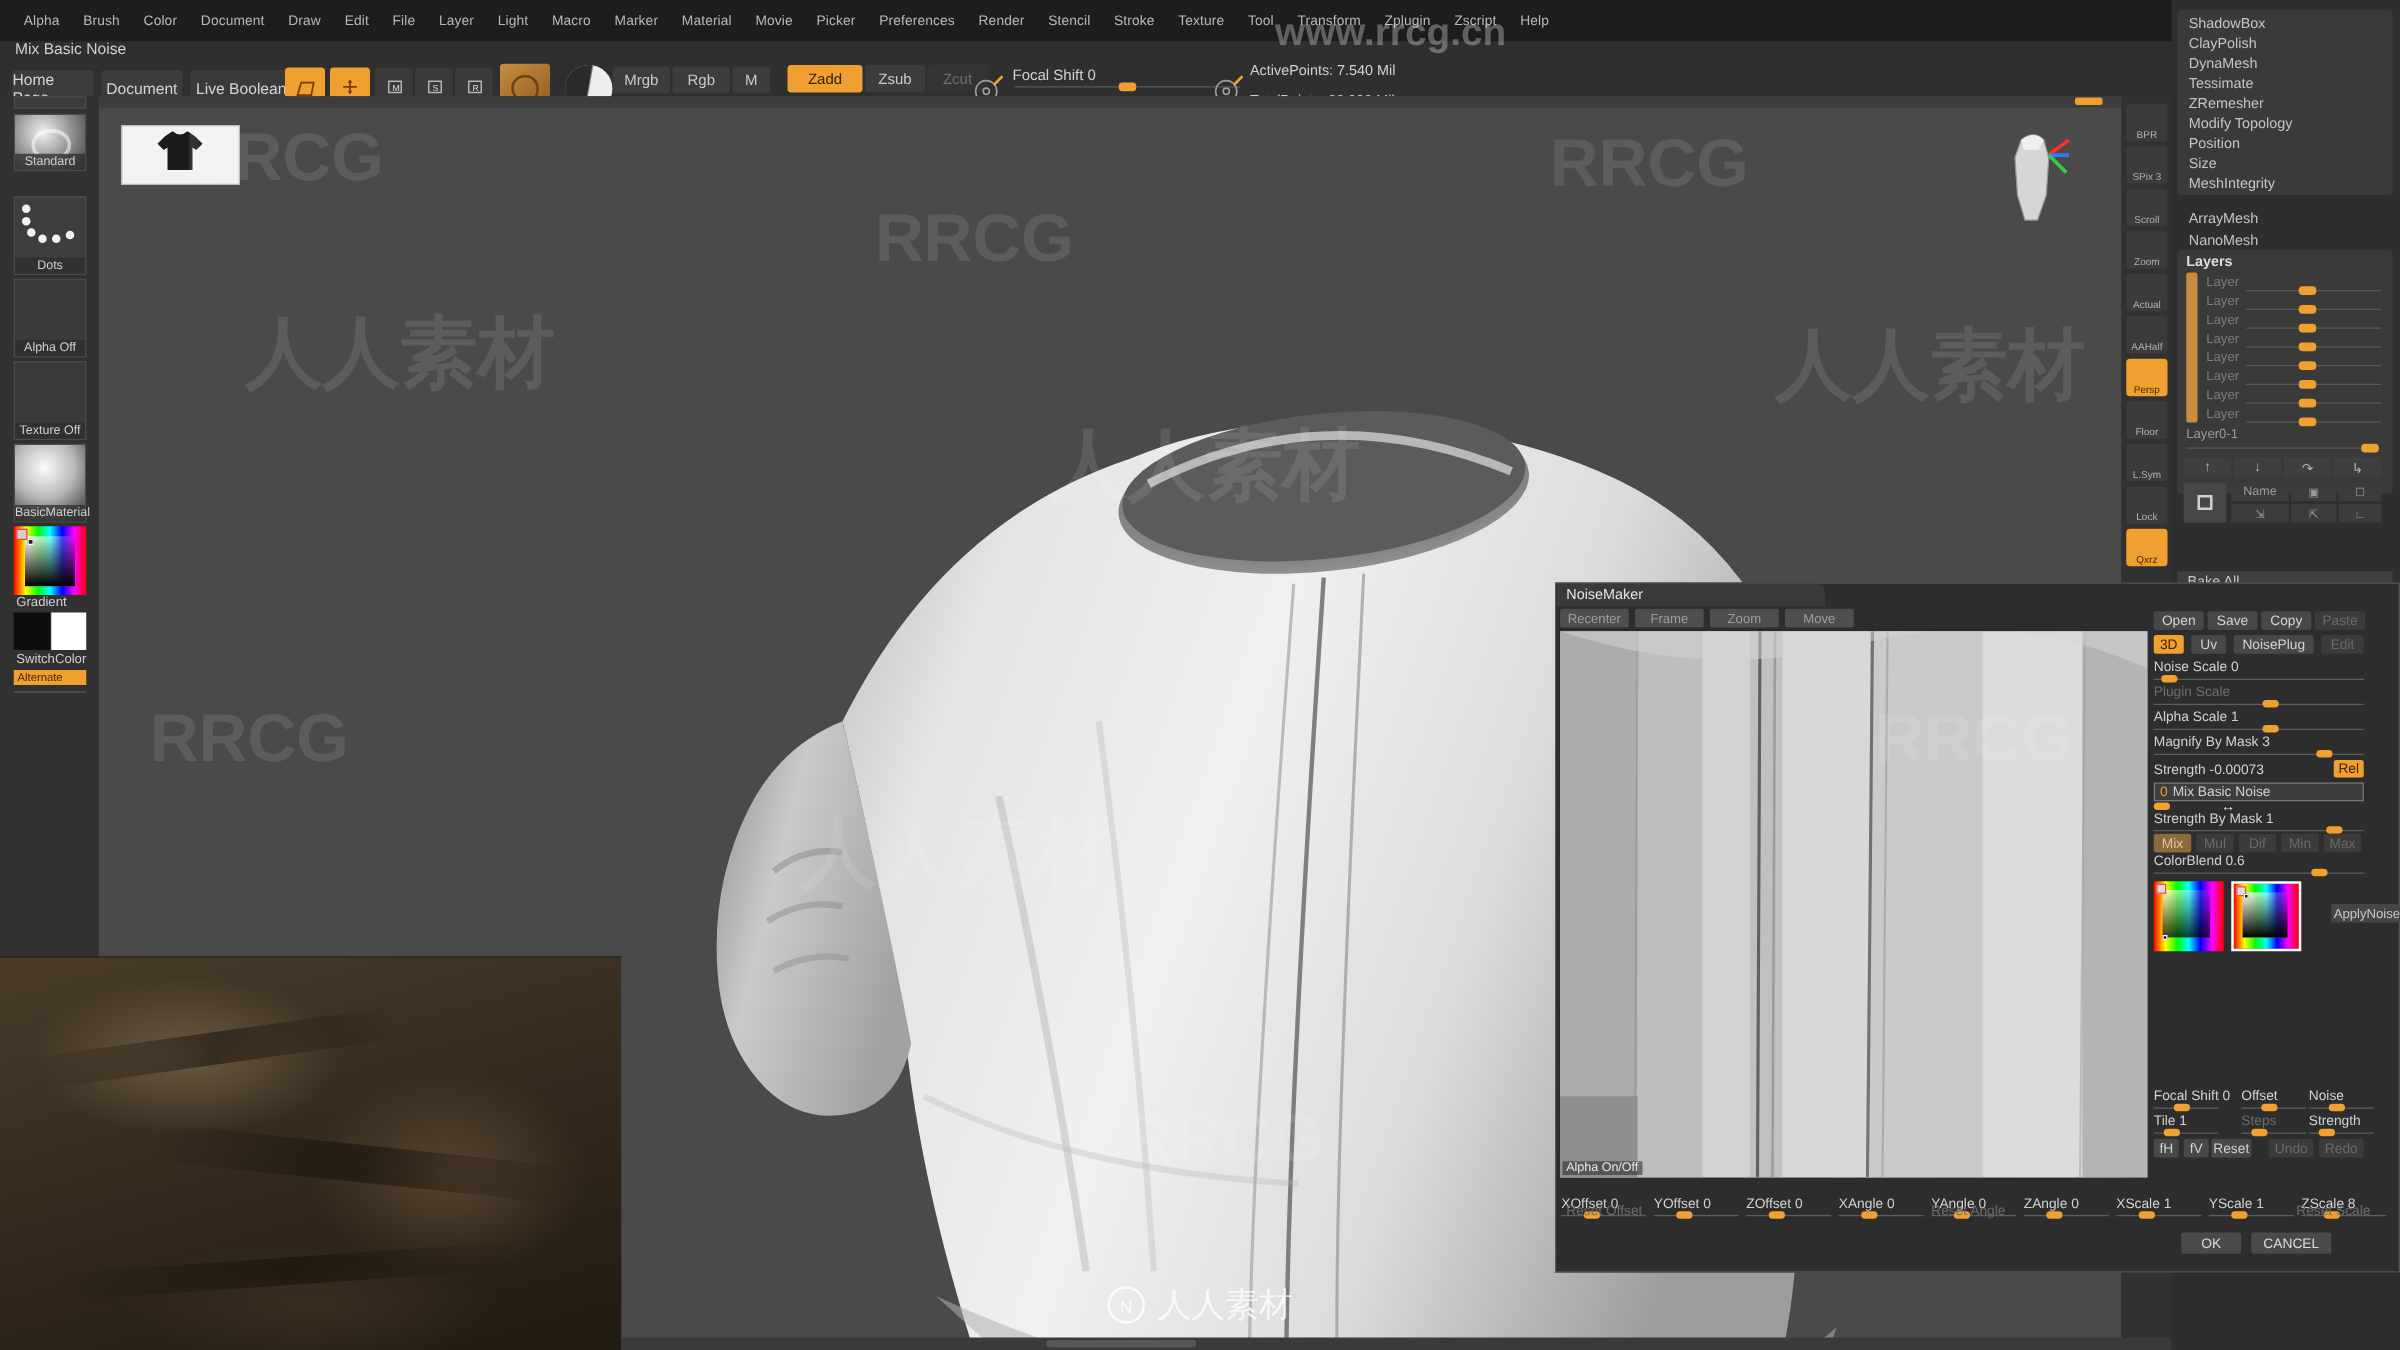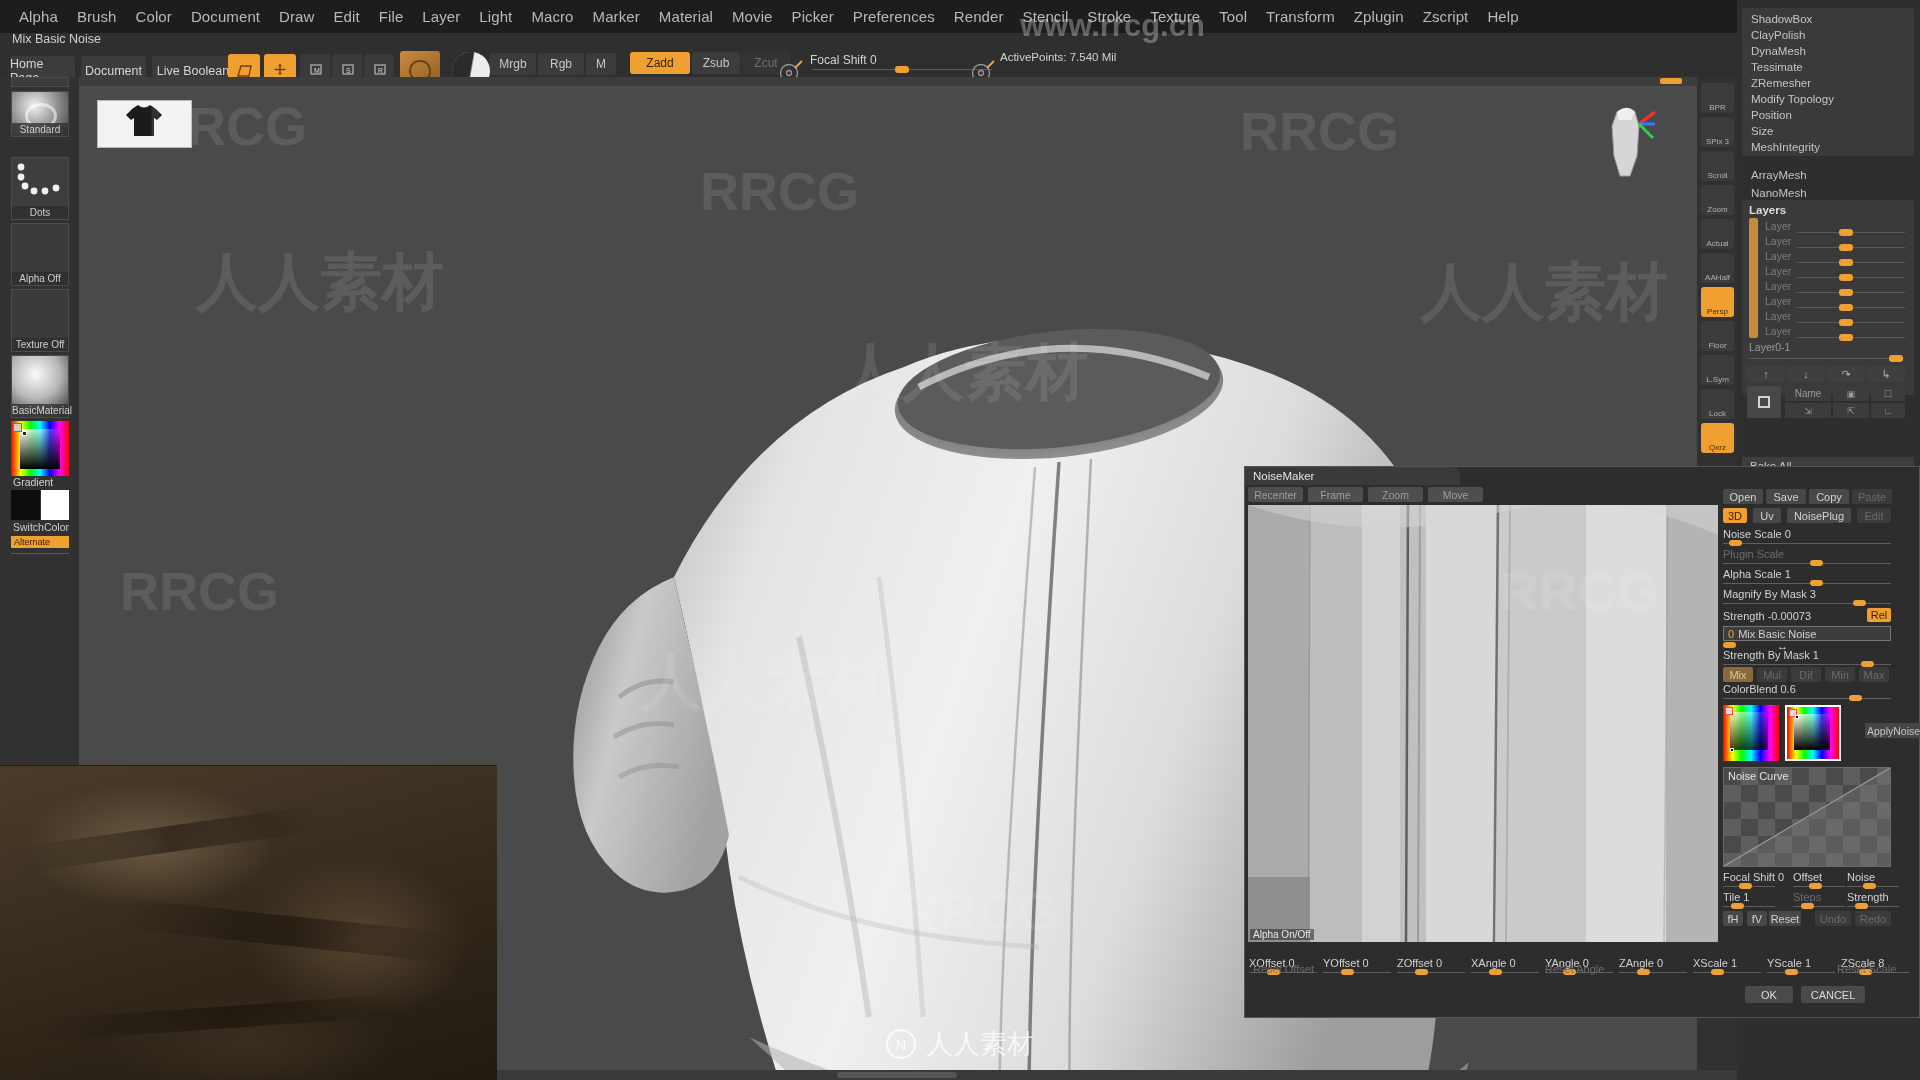--- a/index.html
+++ b/index.html
@@ -12,21 +12,21 @@
   }
   #app { position: relative; width: 1920px; height: 1080px; background: #2f2f2f; }
 
   
   .menubar {
     position: absolute; top: 0; left: 0; width: 1920px; height: 33px;
     background: #1d1d1d; display: flex; align-items: center;
     padding-left: 10px; gap: 1px;
   }
   .menubar .mi {
-    font-size: 15px; color: #b9b9b9; padding: 4px 9px; white-space: nowrap;
+    font-size: 11px; color: #b9b9b9; padding: 4px 9px; white-space: nowrap;
     letter-spacing: .1px;
   }
 
   
   .brushtitle {
     position: absolute; top: 32px; left: 12px; font-size: 12.5px; color: #cfcfcf;
   }
 
   
   .toolbar {
@@ -618,30 +618,20 @@
         <div style="position:absolute;left:7px;top:43px;width:4px;height:4px;border:1px solid #fff;background:#111;"></div>
       </div>
       <div class="colorpick" style="left:66px; top:218px; border:2px solid #ffffff;
                   background:linear-gradient(to right,#ff0000,#ffff00,#00ff00,#00ffff,#0000ff,#ff00ff,#ff0000);">
         <div style="position:absolute;left:7px;top:7px;width:36px;height:36px;background:linear-gradient(to bottom,rgba(0,0,0,0),#000),linear-gradient(to right,#fff,rgba(255,255,255,0));"></div>
         <div style="position:absolute;left:2px;top:2px;width:8px;height:8px;border:1.5px solid #ff4646;background:#ddd;"></div>
         <div style="position:absolute;left:8px;top:8px;width:4px;height:4px;border:1px solid #fff;background:#111;"></div>
       </div>
       <div style="position:absolute;left:146px;top:236px;width:60px;height:15px;background:#464646;color:#c6c6c6;font-size:10.5px;display:flex;align-items:center;padding-left:2px;overflow:hidden;">ApplyNoise</div>
 
-      <div style="position:absolute;left:4px;top:280px;width:168px;height:100px;
-                  background:
-                    repeating-conic-gradient(#5e5e5e 0 25%, #4a4a4a 0 50%) 0 0/34px 34px;
-                  border:1px solid #6a6a6a;">
-        <svg width="166" height="98" viewBox="0 0 166 98" style="position:absolute;left:0;top:0;">
-          <path d="M0 98 L166 0 L166 98 Z" fill="rgba(125,125,125,.35)"></path>
-          <path d="M0 98 L166 0" stroke="#9a9a9a" stroke-width="1.2" fill="none"></path>
-        </svg>
-        <span style="position:absolute;left:4px;top:2px;font-size:11px;color:#e4e4e4;">Noise Curve</span>
-      </div>
 
       <div id="nmcurve1">
           <div class="nmlabel" style="left: 4px; top: 384px;">Focal Shift 0</div>
           <div class="nmslide" style="left: 4px; top: 399px; width: 52px;"></div>
           <div class="nmknob" style="left: 20px; top: 396px;"></div>
           <div class="nmlabel" style="left: 74px; top: 384px;">Offset</div>
           <div class="nmslide" style="left: 74px; top: 399px; width: 52px;"></div>
           <div class="nmknob" style="left: 90px; top: 396px;"></div>
           <div class="nmlabel" style="left: 128px; top: 384px;">Noise</div>
           <div class="nmslide" style="left: 128px; top: 399px; width: 52px;"></div>

